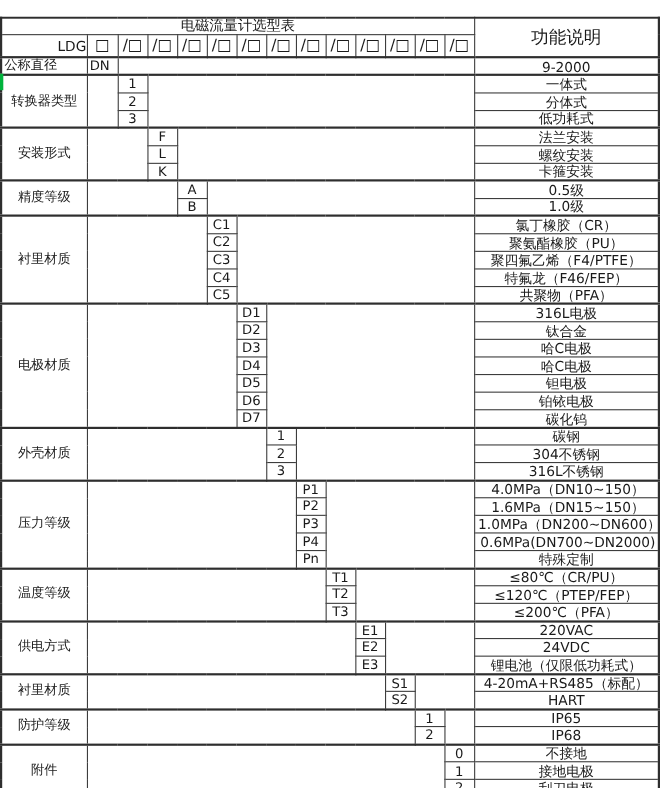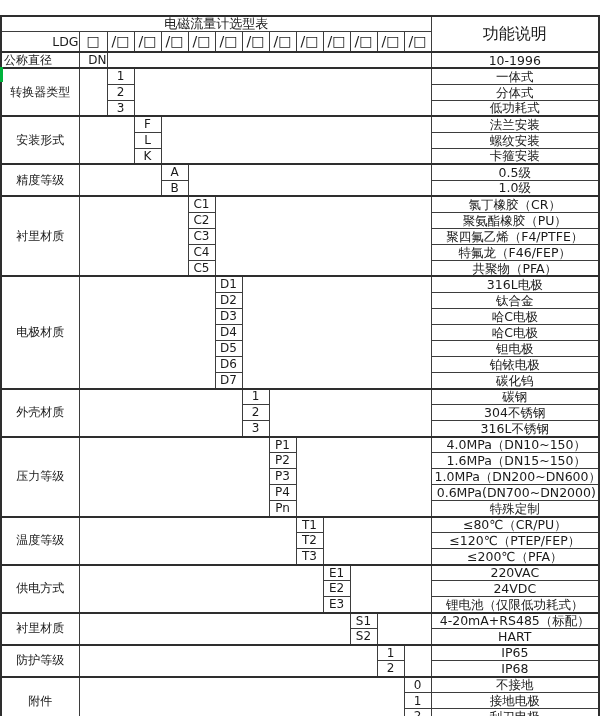--- a/index.html
+++ b/index.html
@@ -29,24 +29,24 @@
     white-space:nowrap;
   }
   tr{height:16px;}
   tr.r-title{height:15px;}
   tr.r-code{height:21px;}
   tr.sec > td{border-top:2px solid #2e2e2e;}
   td.t-title{font-size:13px;}
   td.t-func{font-size:16px;}
   td.model{text-align:right;padding-left:11px;font-size:12.5px;}
   td.slot{font-size:14px;}
-  td.lbl{font-size:12px;}
+  td.lbl{font-size:12px;font-family:Liberation Mono, monospace;}
   td.lbl.al{text-align:left;padding-left:2px;}
   td.code{font-size:12px;}
-  td.code.al{text-align:right;padding-left:2px;}
+  td.code.al{text-align:left;padding-left:2px;}
   td.desc{font-size:12.5px;}
   td.desc.al{text-align:center;padding-left:3px;}
   .artifact-green{
     position:absolute;left:0;top:52px;width:3px;height:15px;
     background:#00b33c;z-index:2;
   }
   .bottom-dashes{
     position:absolute;left:0;bottom:0;width:100%;height:4px;
     background:repeating-linear-gradient(90deg,#c9c9c9 0 16px,transparent 16px 24px);
   }
@@ -81,21 +81,21 @@
           <td class="slot">/□</td>
           <td class="slot">/□</td>
           <td class="slot">/□</td>
           <td class="slot">/□</td>
           <td class="slot">/□</td>
         </tr>
         <tr class="sec">
           <td class="lbl al">公称直径</td>
           <td class="code al">DN</td>
           <td class="gap" colspan="12"></td>
-          <td class="desc">10-1996</td>
+          <td class="desc">9-2000</td>
         </tr>
         <tr class="sec">
           <td class="lbl" rowspan="3">转换器类型</td>
           <td class="gap" rowspan="3"></td>
           <td class="code">1</td>
           <td class="gap" rowspan="3" colspan="11"></td>
           <td class="desc">一体式</td>
         </tr>
         <tr>
           <td class="code">2</td>

